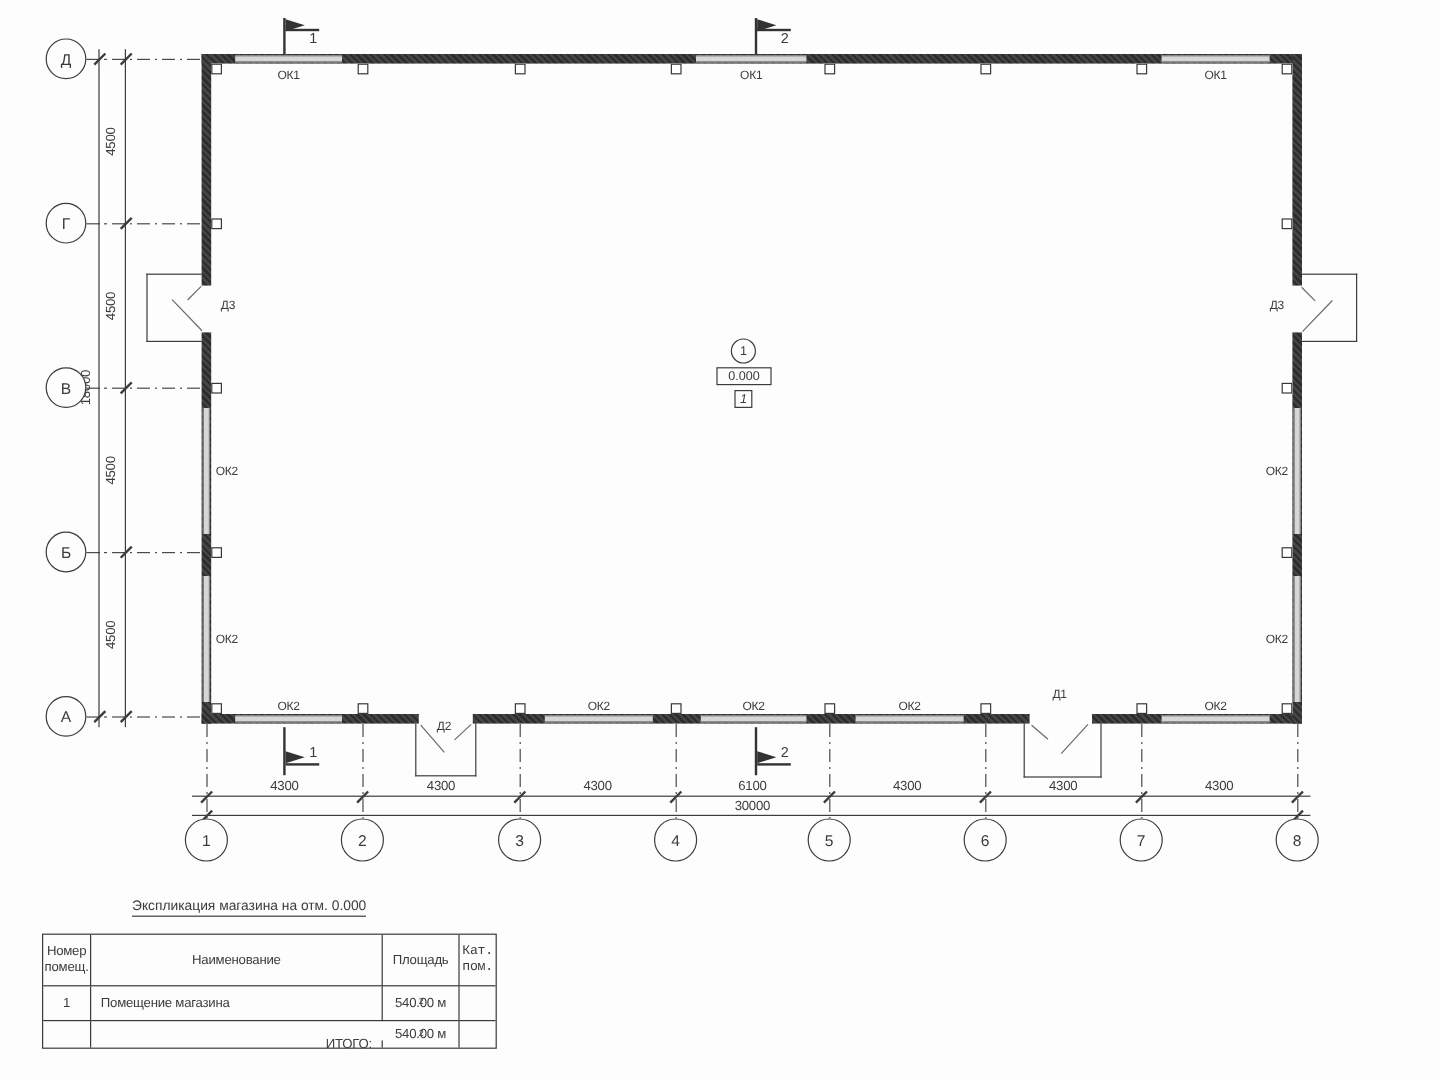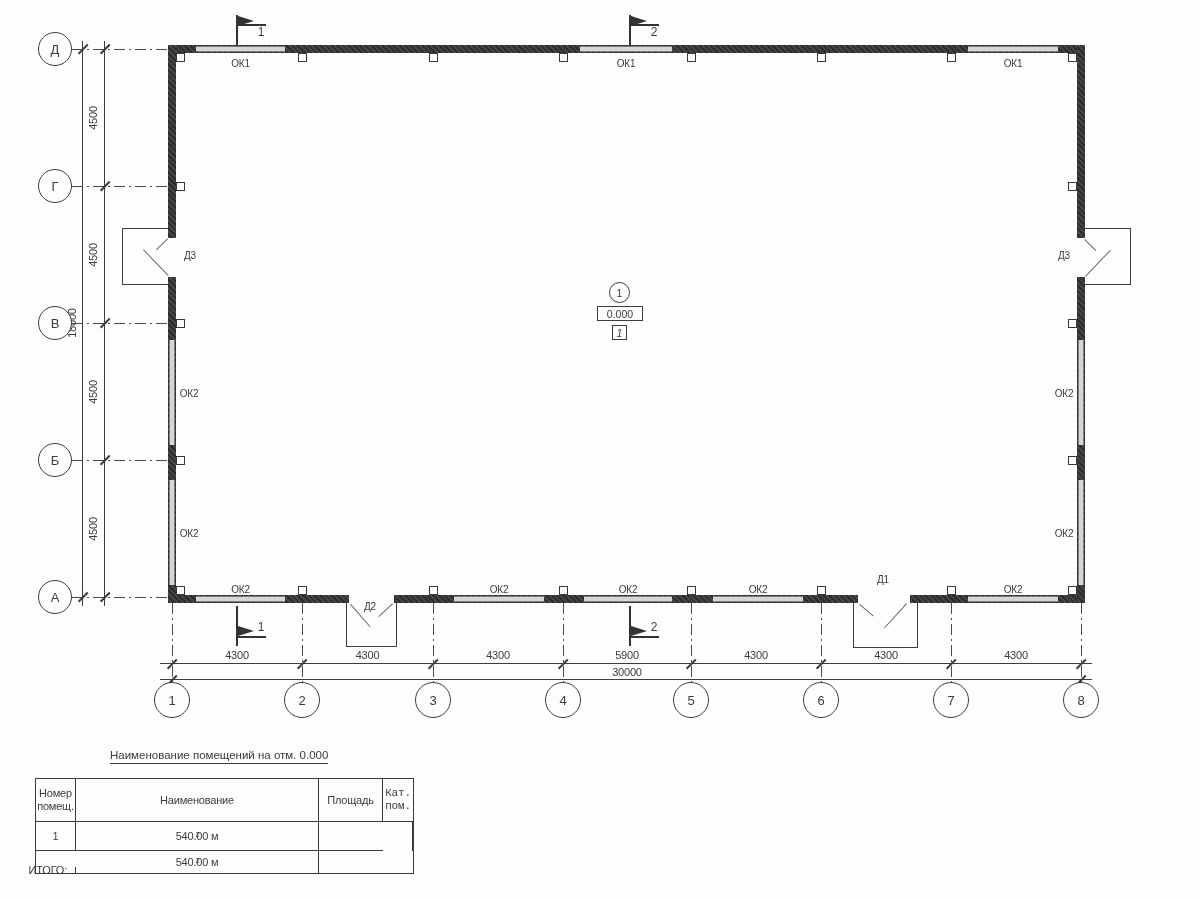--- a/index.html
+++ b/index.html
@@ -146,21 +146,21 @@
       <div class="tick" style="left: 104.5px; top: 49px;"></div>
       <div class="tick" style="left: 104.5px; top: 186px;"></div>
       <div class="tick" style="left: 104.5px; top: 323px;"></div>
       <div class="tick" style="left: 104.5px; top: 460px;"></div>
       <div class="tick" style="left: 104.5px; top: 597px;"></div>
       <div class="tick" style="left: 82.5px; top: 49px;"></div>
       <div class="tick" style="left: 82.5px; top: 597px;"></div>
       <div class="dimlbl" style="left: 237px; top: 655px;">4300</div>
       <div class="dimlbl" style="left: 367.5px; top: 655px;">4300</div>
       <div class="dimlbl" style="left: 498px; top: 655px;">4300</div>
-      <div class="dimlbl" style="left: 627px; top: 655px;">5900</div>
+      <div class="dimlbl" style="left: 627px; top: 655px;">6100</div>
       <div class="dimlbl" style="left: 756px; top: 655px;">4300</div>
       <div class="dimlbl" style="left: 886px; top: 655px;">4300</div>
       <div class="dimlbl" style="left: 1016px; top: 655px;">4300</div>
       <div class="dimlbl" style="left: 627px; top: 671.5px;">30000</div>
       <div class="dimlbl rot" style="left: 93px; top: 117.5px;">4500</div>
       <div class="dimlbl rot" style="left: 93px; top: 254.5px;">4500</div>
       <div class="dimlbl rot" style="left: 93px; top: 391.5px;">4500</div>
       <div class="dimlbl rot" style="left: 93px; top: 528.5px;">4500</div>
       <div class="dimlbl rot" style="left: 72px; top: 323px;">18000</div>
       <div class="axcircle" style="left: 38px; top: 32px; width: 34px; height: 34px;">Д</div>
@@ -191,28 +191,29 @@
       <div class="pole" style="left: 629px; top: 606px; width: 2px; height: 40px;"></div>
       <div class="flagbar" style="left: 631px; top: 636px; width: 28px; height: 1.5px;"></div>
       <div class="tri" style="left: 631px; top: 626px;"></div>
       <div class="seclbl" style="left: 654px; top: 627px;">2</div>
     </div>
 
   <div id="room-circle">1</div>
   <div id="elev-box">0.000</div>
   <div id="room-box">1</div>
 
-  <div id="schedule-heading">Наименование помещений на отм. 0.000</div>
+  <div id="schedule-heading">Экспликация магазина на отм. 0.000</div>
   <div id="schedule">
     <div class="cell">Номер помещ.</div>
     <div class="cell">Наименование</div>
     <div class="cell">Площадь</div>
     <div class="cell lastcol">Кат. пом.</div>
 
     <div class="cell">1</div>
+    <div class="cell name">Помещение магазина</div>
     <div class="cell">
         <span>540.00 м</span>
         <sup>2</sup>
       </div>
     <div class="cell lastcol"></div>
 
     <div class="cell lastrow"></div>
     <div class="cell name total lastrow">ИТОГО:</div>
     <div class="cell lastrow">
         <span>540.00 м</span>

